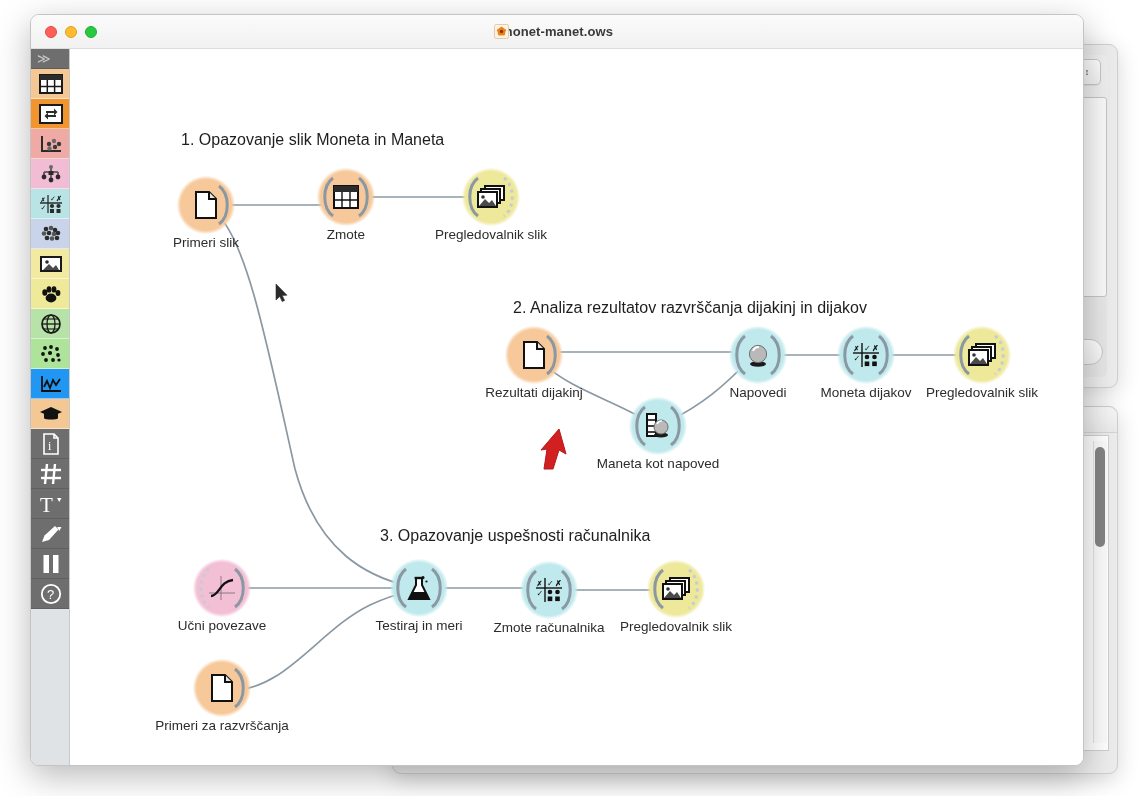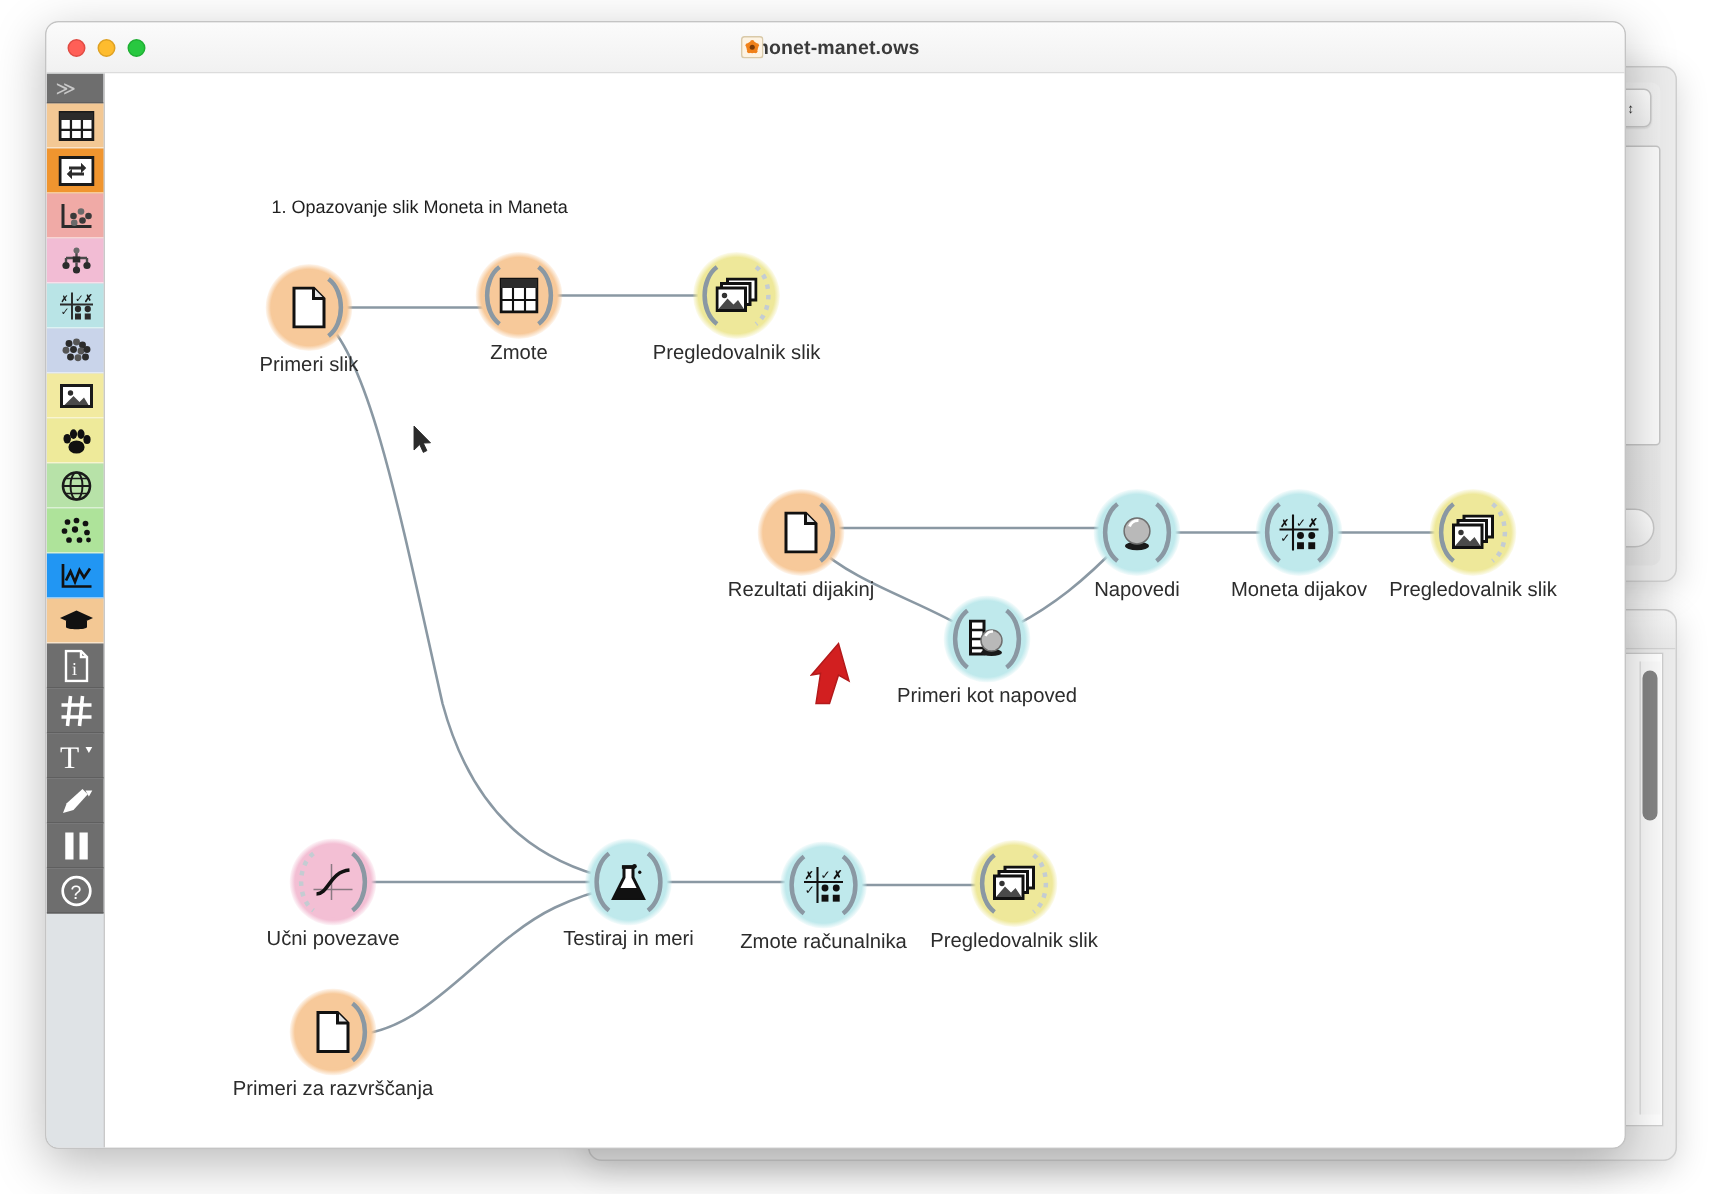--- a/index.html
+++ b/index.html
@@ -140,21 +140,21 @@
     position: absolute; top: 30px; left: 50%; transform: translateX(-50%);
     white-space: nowrap; font-size: 13.5px; color: #2c2c2c;
   }
   .arc {
     position: absolute; top: -21px; width: 22px; height: 42px;
   }
   .arc-left  { left: -31px; }
   .arc-right { left: 9px; }
 
   .section-title {
-    position: absolute; font-size: 12px; color: #1e1e1e; white-space: nowrap;
+    position: absolute; font-size: 16px; color: #1e1e1e; white-space: nowrap;
   }
   .annot {
     position: absolute; font-size: 13.5px; color: #1e1e1e; line-height: 20px;
   }
   #cursor-arrow { position: absolute; left: 205px; top: 234px; }
   #red-arrow    { position: absolute; left: 470px; top: 378px; }
 </style>
 </head>
 <body>
 
@@ -387,20 +387,22 @@
           <path d="M699 306 H785"></path>
           <path d="M807 306 H901"></path>
           <path d="M163 539 H338"></path>
           <path d="M163 641 C 215 641, 250 580, 300 556 C 315 549, 328 545, 338 543"></path>
           <path d="M360 539 H468"></path>
           <path d="M490 541 H595"></path>
         </g>
       </svg>
 
       <div class="section-title" style="left:111px; top:82px">1. Opazovanje slik Moneta in Maneta</div>
+      <div class="section-title" style="left:443px; top:250px">2. Analiza rezultatov razvrščanja dijakinj in dijakov</div>
+      <div class="section-title" style="left:310px; top:478px">3. Opazovanje uspešnosti računalnika</div>
 
 
       <svg id="red-arrow" width="40" height="44" viewBox="0 0 40 44">
         <path d="M4 42 L7 22 L1 23 L19 2 L26 27 L19 23 L13 42 Z" fill="#d21f20" stroke="#b31a1b" stroke-width="1"></path>
       </svg>
 
       <div class="node" style="left:136px; top:156px">
         <div class="halo" style="background:radial-gradient(circle,#f7c99a 62%, rgba(247,201,154,0) 72%)"></div>
         <div class="bubble" style="background:#f7c99a">
           <svg width="24" height="28" viewBox="0 0 24 28">
@@ -480,21 +482,21 @@
             <circle cx="17" cy="14" r="7" fill="#b9b9b9" stroke="#6f6f6f" stroke-width="1"></circle>
             <path d="M13 11 a5 5 0 0 1 5 -3" stroke="#fff" stroke-width="1.6" fill="none"></path>
           </svg>
         </div>
         <svg class="arc arc-left" viewBox="0 0 22 42">
           <path d="M18 2 C 7 10, 7 32, 18 40" fill="none" stroke="#8a98a3" stroke-width="3"></path>
         </svg>
         <svg class="arc arc-right" viewBox="0 0 22 42">
           <path d="M4 2 C 15 10, 15 32, 4 40" fill="none" stroke="#8a98a3" stroke-width="3"></path>
         </svg>
-        <div class="caption">Primeri kot napoved</div>
+        <div class="caption">Maneta kot napoved</div>
       </div>
 
       <div class="node" style="left:688px; top:306px">
         <div class="halo" style="background:radial-gradient(circle,#bfe9ec 62%, rgba(191,233,236,0) 72%)"></div>
         <div class="bubble" style="background:#bfe9ec">
           <svg width="26" height="26" viewBox="0 0 26 26">
             <ellipse cx="13" cy="22" rx="8" ry="2.8" fill="#1a1a1a"></ellipse>
             <circle cx="13" cy="12" r="8.6" fill="#b9b9b9" stroke="#6f6f6f" stroke-width="1"></circle>
             <path d="M8 9 a6 6 0 0 1 6 -4" stroke="#fff" stroke-width="2" fill="none"></path>
           </svg>

